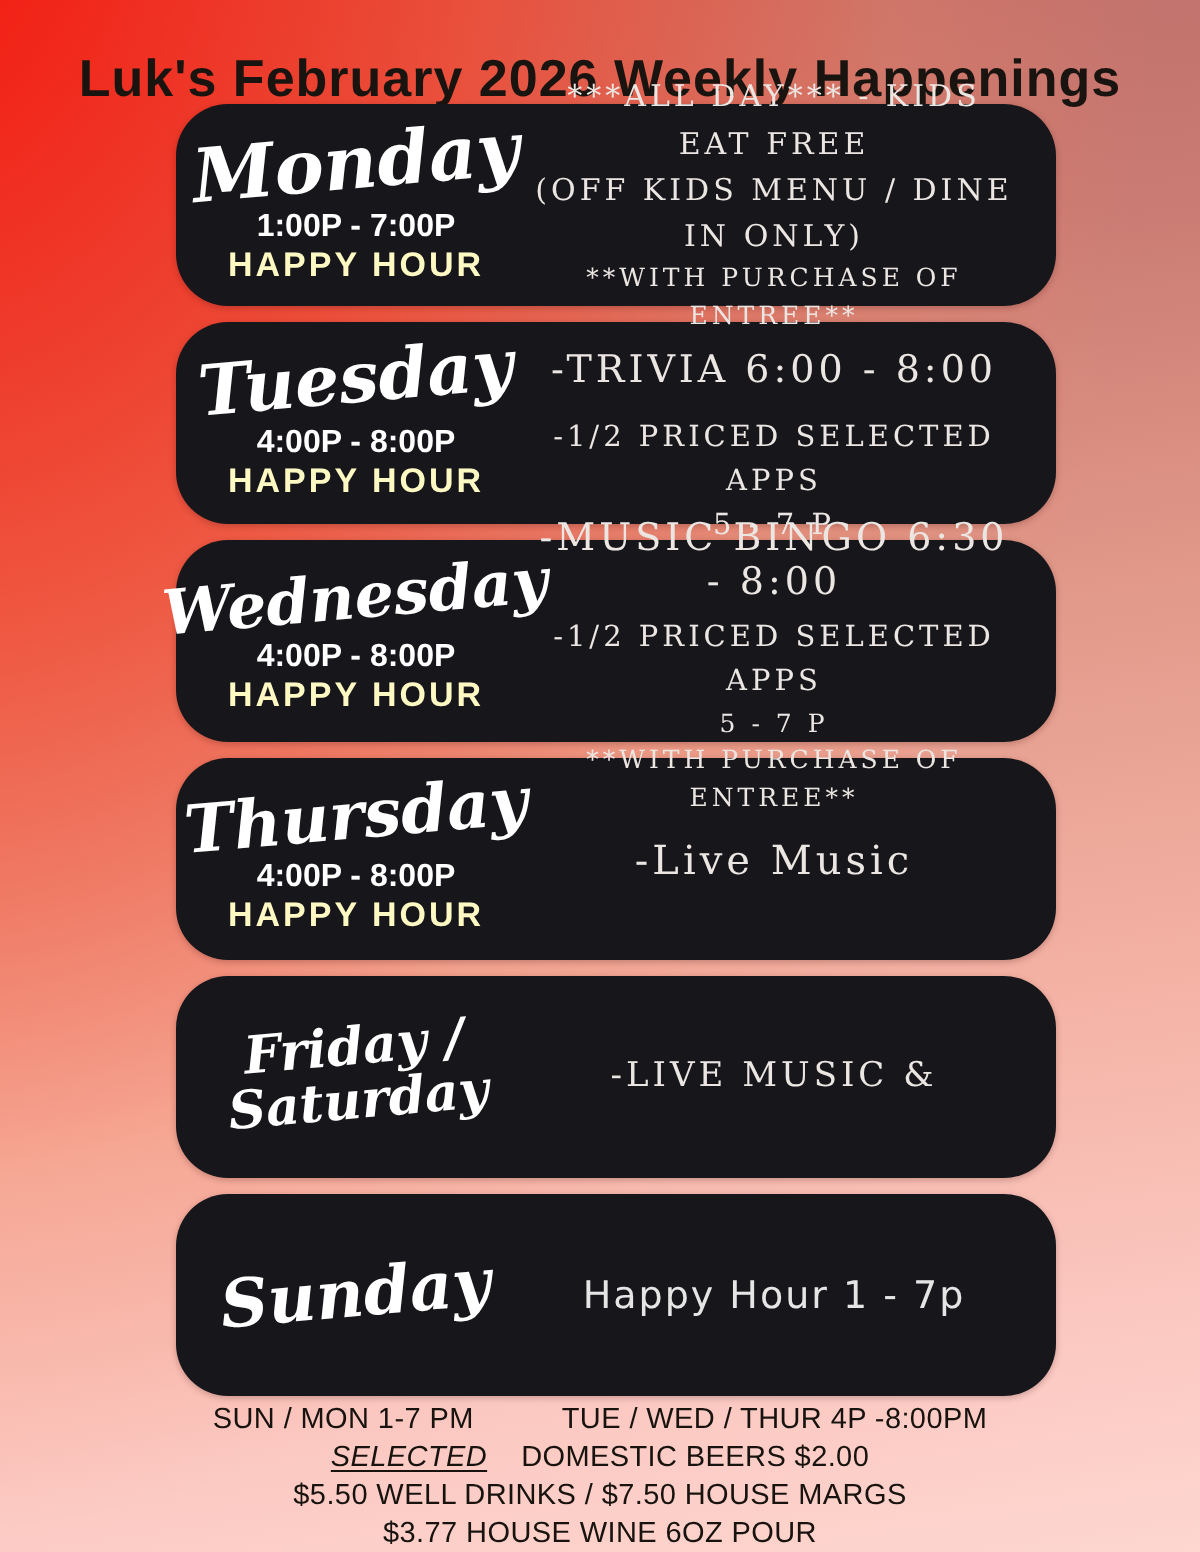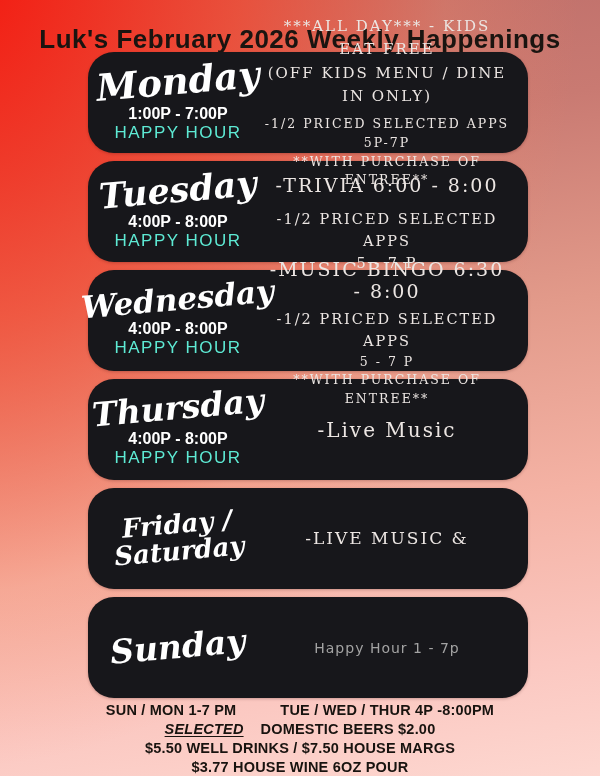--- a/index.html
+++ b/index.html
@@ -25,55 +25,54 @@
     align-items:center; justify-content:center; padding-left:6px; flex:none;
   }
   .card-right { flex:1; text-align:center; padding-right:16px; }
   .day-name {
     font-family:"DejaVu Serif", serif; font-style:italic; font-weight:bold;
     color:#ffffff; transform:rotate(-5deg); line-height:1.05; text-align:center;
   }
   .n-38 { font-size:37px; } .n-36 { font-size:35px; } .n-33 { font-size:31px; }
   .n-fs { font-size:26px; } .n-34 { font-size:33px; }
   .day-time { font-size:16px; font-weight:bold; color:#ffffff; margin-top:5px; }
-  .day-label { font-size:17px; font-weight:normal; color:#5eead4; letter-spacing:1.5px; }
+  .day-label { font-size:17px; font-weight:bold; color:#fef9c3; letter-spacing:1.5px; }
   .detail { font-family:"DejaVu Serif", serif; letter-spacing:2px; color:#ece6e3; }
   .d-lg   { font-size:15px; line-height:1.55; }
   .d-head { font-size:19px;margin-top:26px; }
   .d-md   { font-size:14.5px; line-height:1.5; }
   .d-sm   { font-size:12.5px; line-height:1.5; }
   .d-live { font-size:20px; letter-spacing:2px;text-align:center; }
   .d-fs   { font-size:17px; line-height:1.65; }
-  .d-hand { font-family:"DejaVu Sans", sans-serif; font-size:14px; letter-spacing:1px; color:#a3a3a3; }
+  .d-hand { font-family:"DejaVu Sans", sans-serif; font-size:19px; letter-spacing:1px; color:#e5e5e5; }
   .gap-top { margin-top:7px; }
   .gap-top-lg { margin-top:13px; }
   .footer {
     position:absolute; top:701px; left:0; width:600px; text-align:center;
-    color:#18130f; font-weight:bold; font-size:14.5px; line-height:1.3; letter-spacing:0.2px;
+    color:#18130f; font-weight:normal; font-size:14.5px; line-height:1.3; letter-spacing:0.2px;
   }
   .footer .seg-left { margin-right:44px; }
   .em-underline { font-style:italic; text-decoration:underline; text-underline-offset:2px; margin-right:17px; }
 </style>
 </head>
 <body>
 
 <div class="title">Luk's February 2026 Weekly Happenings</div>
 
 <div class="cards">
 
   <div class="card">
     <div class="card-left">
       <div class="day-name n-38">Monday</div>
       <div class="day-time">1:00P - 7:00P</div>
       <div class="day-label">HAPPY HOUR</div>
     </div>
     <div class="card-right">
       <div class="detail d-lg">***ALL DAY*** - KIDS EAT FREE</div>
       <div class="detail d-lg">(OFF KIDS MENU / DINE IN ONLY)</div>
-      <div class="detail d-sm gap-top">-1/2 PRICED SELECTED APPS 5P-7P</div>
       <div class="detail d-sm">**WITH PURCHASE OF ENTREE**</div>
     </div>
   </div>
 
   <div class="card">
     <div class="card-left">
       <div class="day-name n-36">Tuesday</div>
       <div class="day-time">4:00P - 8:00P</div>
       <div class="day-label">HAPPY HOUR</div>
     </div>

